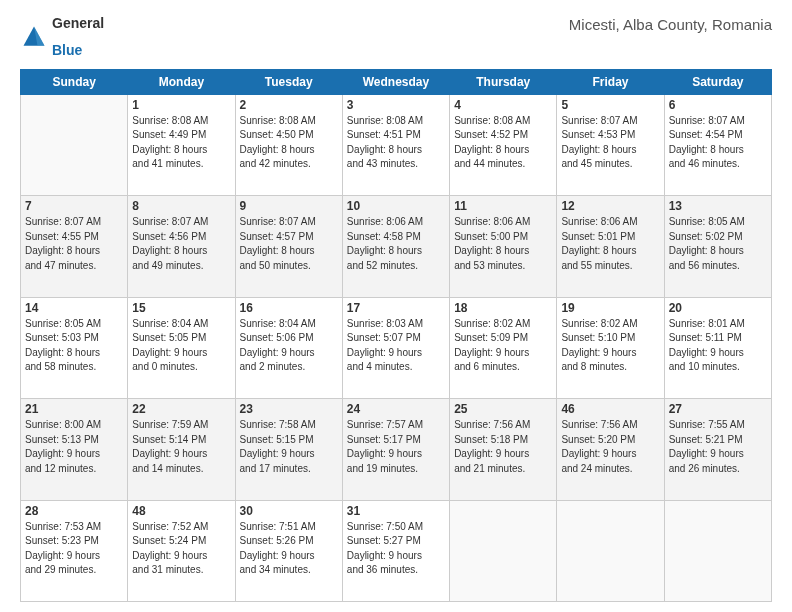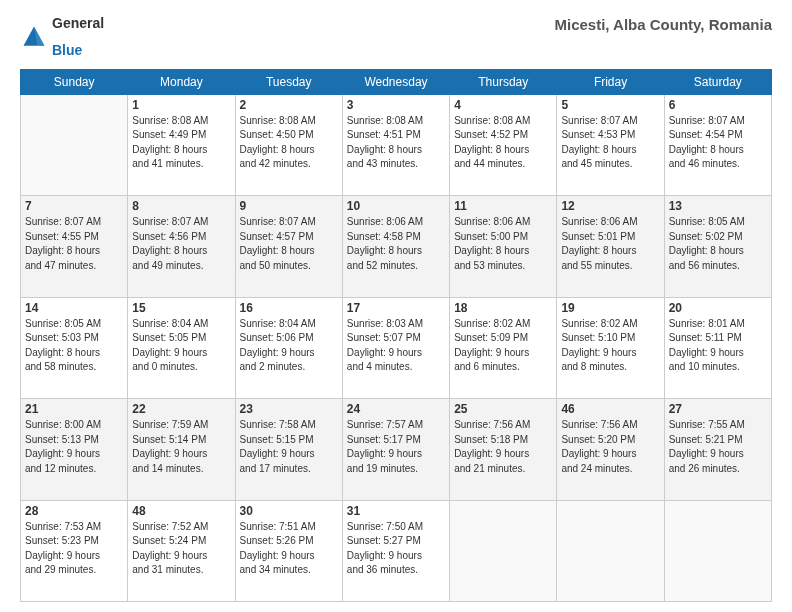--- a/index.html
+++ b/index.html
@@ -45,35 +45,35 @@
       text-align: right;
     }
     .title-area h1 {
       font-size: 32px;
       color: #333;
       font-weight: bold;
     }
     .title-area h2 {
       font-size: 15px;
       color: #555;
-      font-weight: bold;
+      font-weight: normal;
     }
     .calendar {
       flex: 1;
       border: 1px solid #ccc;
       border-collapse: collapse;
       width: 100%;
       table-layout: fixed;
     }
     .calendar th {
       background: #1a6faf;
       color: #fff;
       padding: 5px 4px;
       font-size: 12px;
-      font-weight: normal;
+      font-weight: bold;
       border: 1px solid #1a6faf;
     }
     .calendar td {
       border: 1px solid #ccc;
       vertical-align: top;
       padding: 3px 4px;
       font-size: 10px;
       color: #333;
       background: #fff;
       height: 88px;

